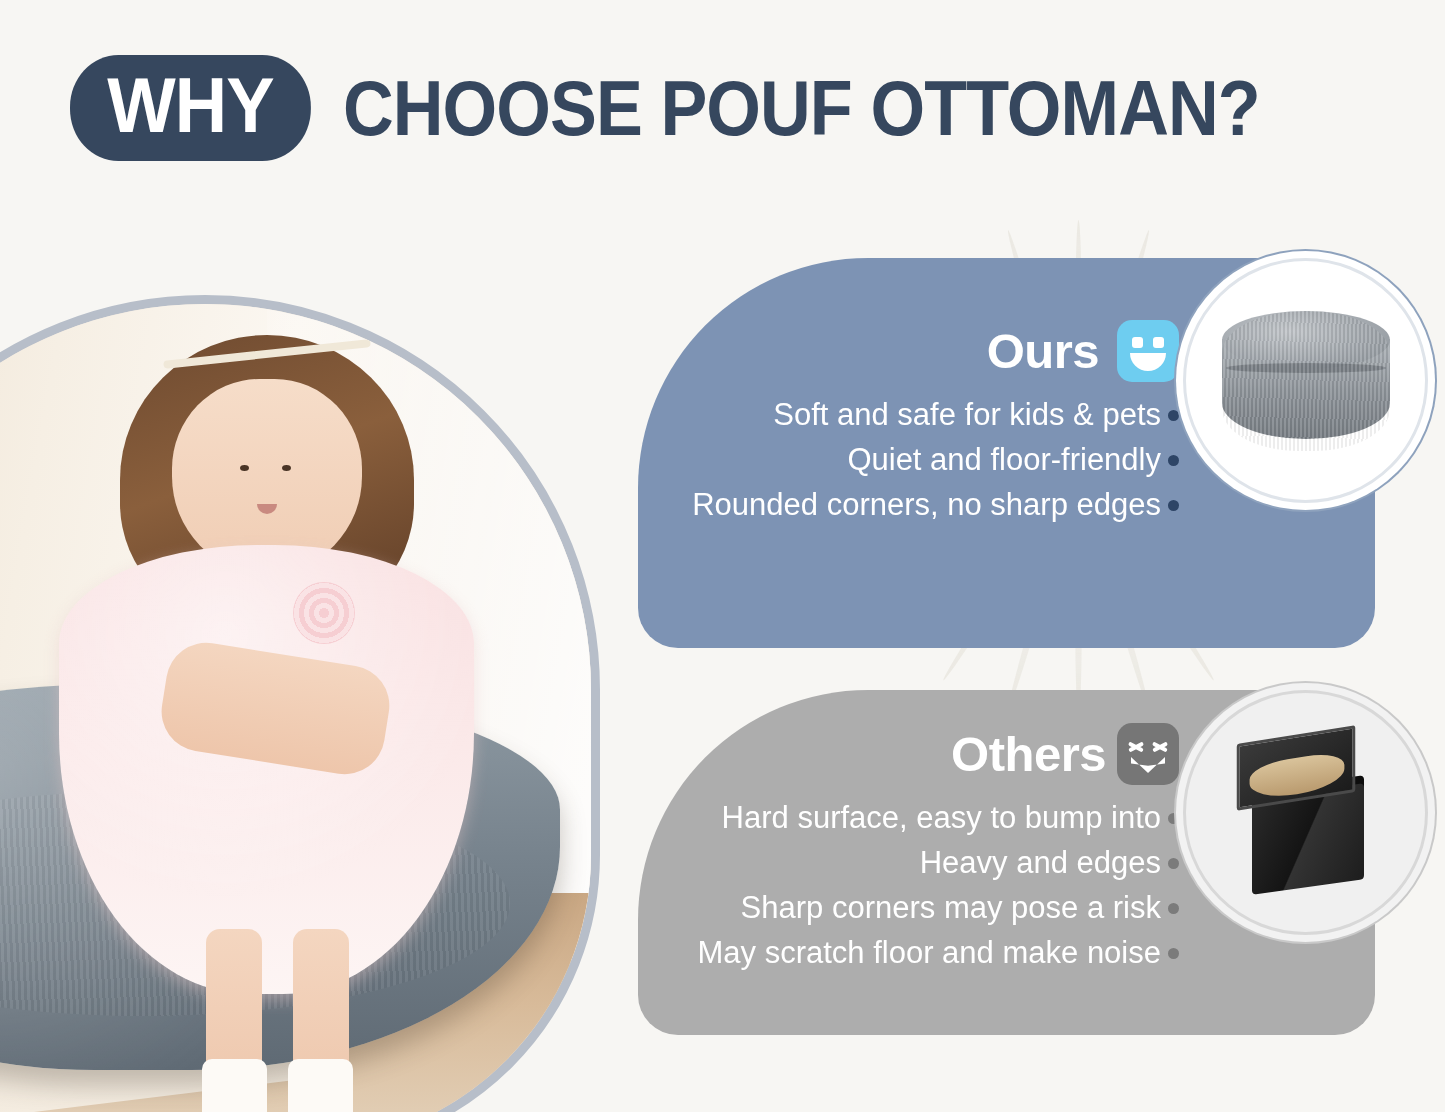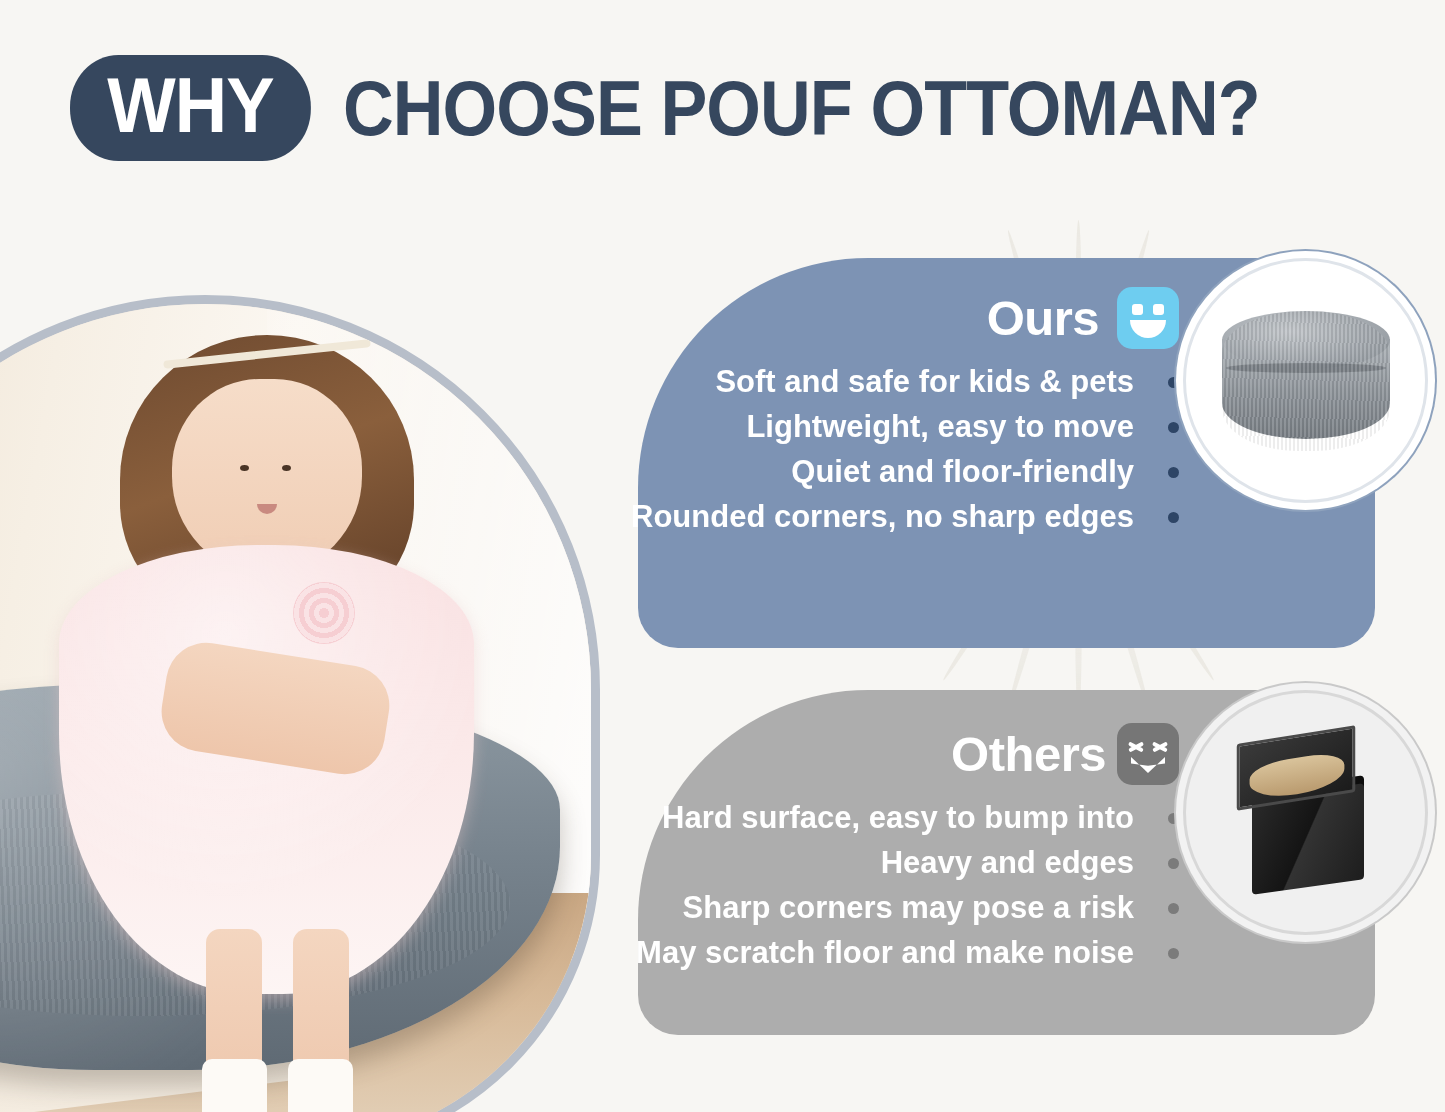--- a/index.html
+++ b/index.html
@@ -193,21 +193,21 @@
     left:638px; top:690px;
     width:737px; height:345px;
     background:#adadad;
     border-radius:230px 40px 40px 40px;
   }
 
   .panel-title {
     display:flex; align-items:center; justify-content:flex-end;
     gap:18px;
     padding:0 196px 0 0;
-    margin-top:28px;
+    margin-top:61px;
     height:64px;
   }
   .panel-others .panel-title { margin-top:32px;gap:11px; }
   .panel-title .label {
     color:#ffffff; font-size:49px; font-weight:bold;
     letter-spacing:-.5px;
   }
 
   .face-icon {
     width:62px; height:62px; border-radius:15px;
@@ -249,22 +249,22 @@
 
   .bullets {
     display:flex; flex-direction:column;
     align-items:flex-end;
     padding:0 196px 0 36px;
     gap:9px;
     margin-top:14px;
   }
   .panel-others .bullets { }
   .bullet-row {
-    display:flex; align-items:center; gap:34px;
-    color:#ffffff; font-size:31px; font-weight:bold;
+    display:flex; align-items:center; gap:7px;
+    color:#ffffff; font-size:31px; font-weight:normal;
     white-space:nowrap;
   }
   .bullet-row .txt { text-align:right; }
   .dot {
     width:11px; height:11px; border-radius:50%;
     flex:none;
   }
   .panel-ours .dot  { background:#2e4566; }
   .panel-others .dot{ background:#7b7b7b; }
 
@@ -415,24 +415,20 @@
         <i class="eye r"></i>
         <i class="smile"></i>
     </span>
   </div>
   <div class="bullets">
     <div class="bullet-row">
       <span class="txt">Soft and safe for kids &amp; pets</span>
       <span class="dot"></span>
     </div>
     <div class="bullet-row">
-      <span class="txt">Lightweight, easy to move</span>
-      <span class="dot"></span>
-    </div>
-    <div class="bullet-row">
       <span class="txt">Quiet and floor-friendly</span>
       <span class="dot"></span>
     </div>
     <div class="bullet-row">
       <span class="txt">Rounded corners, no sharp edges</span>
       <span class="dot"></span>
     </div>
   </div>
 </div>
 

